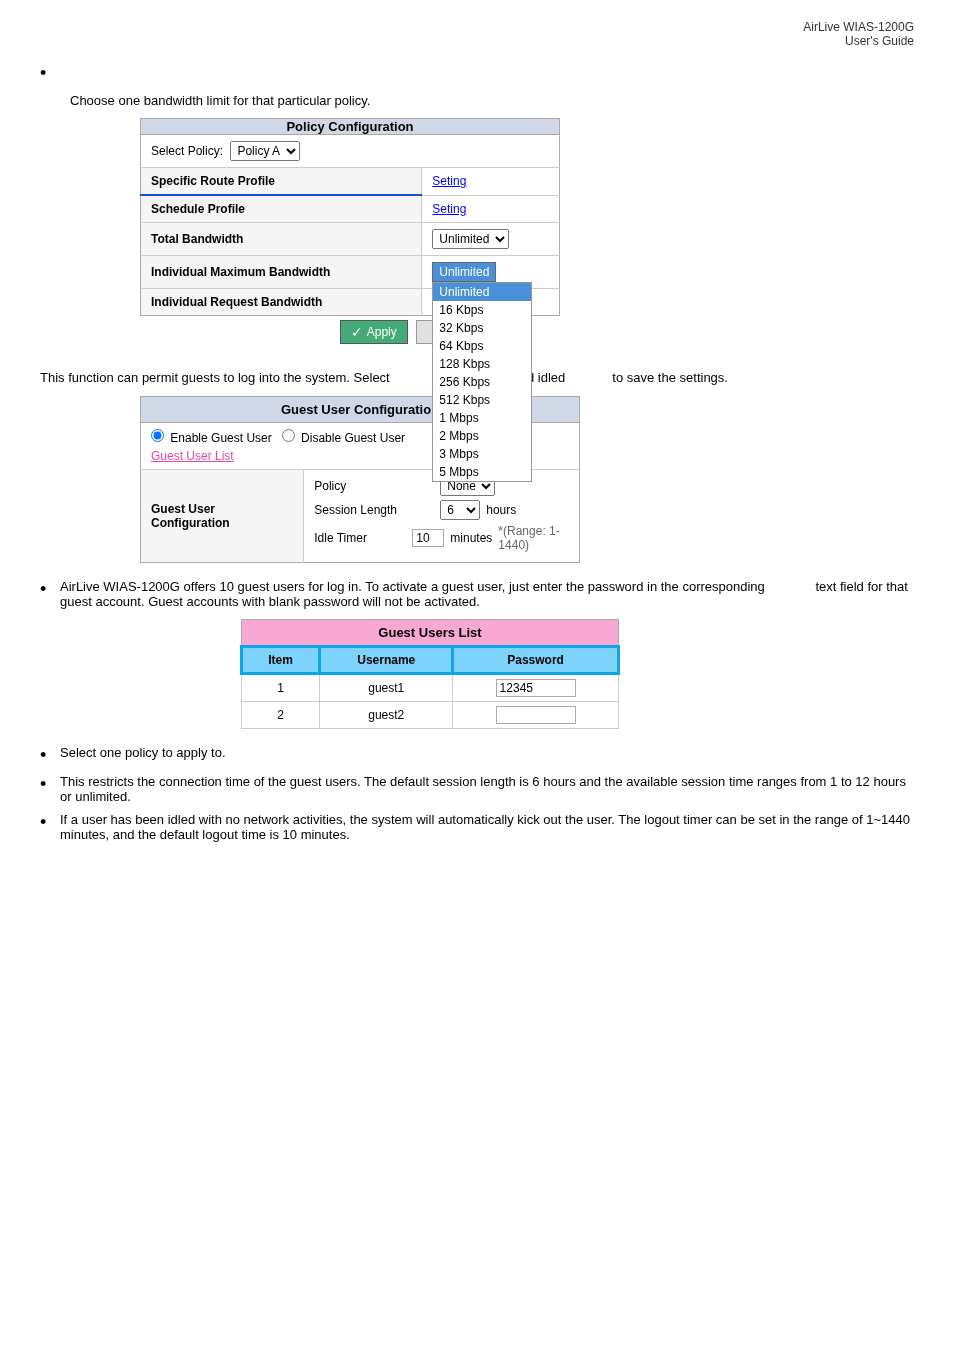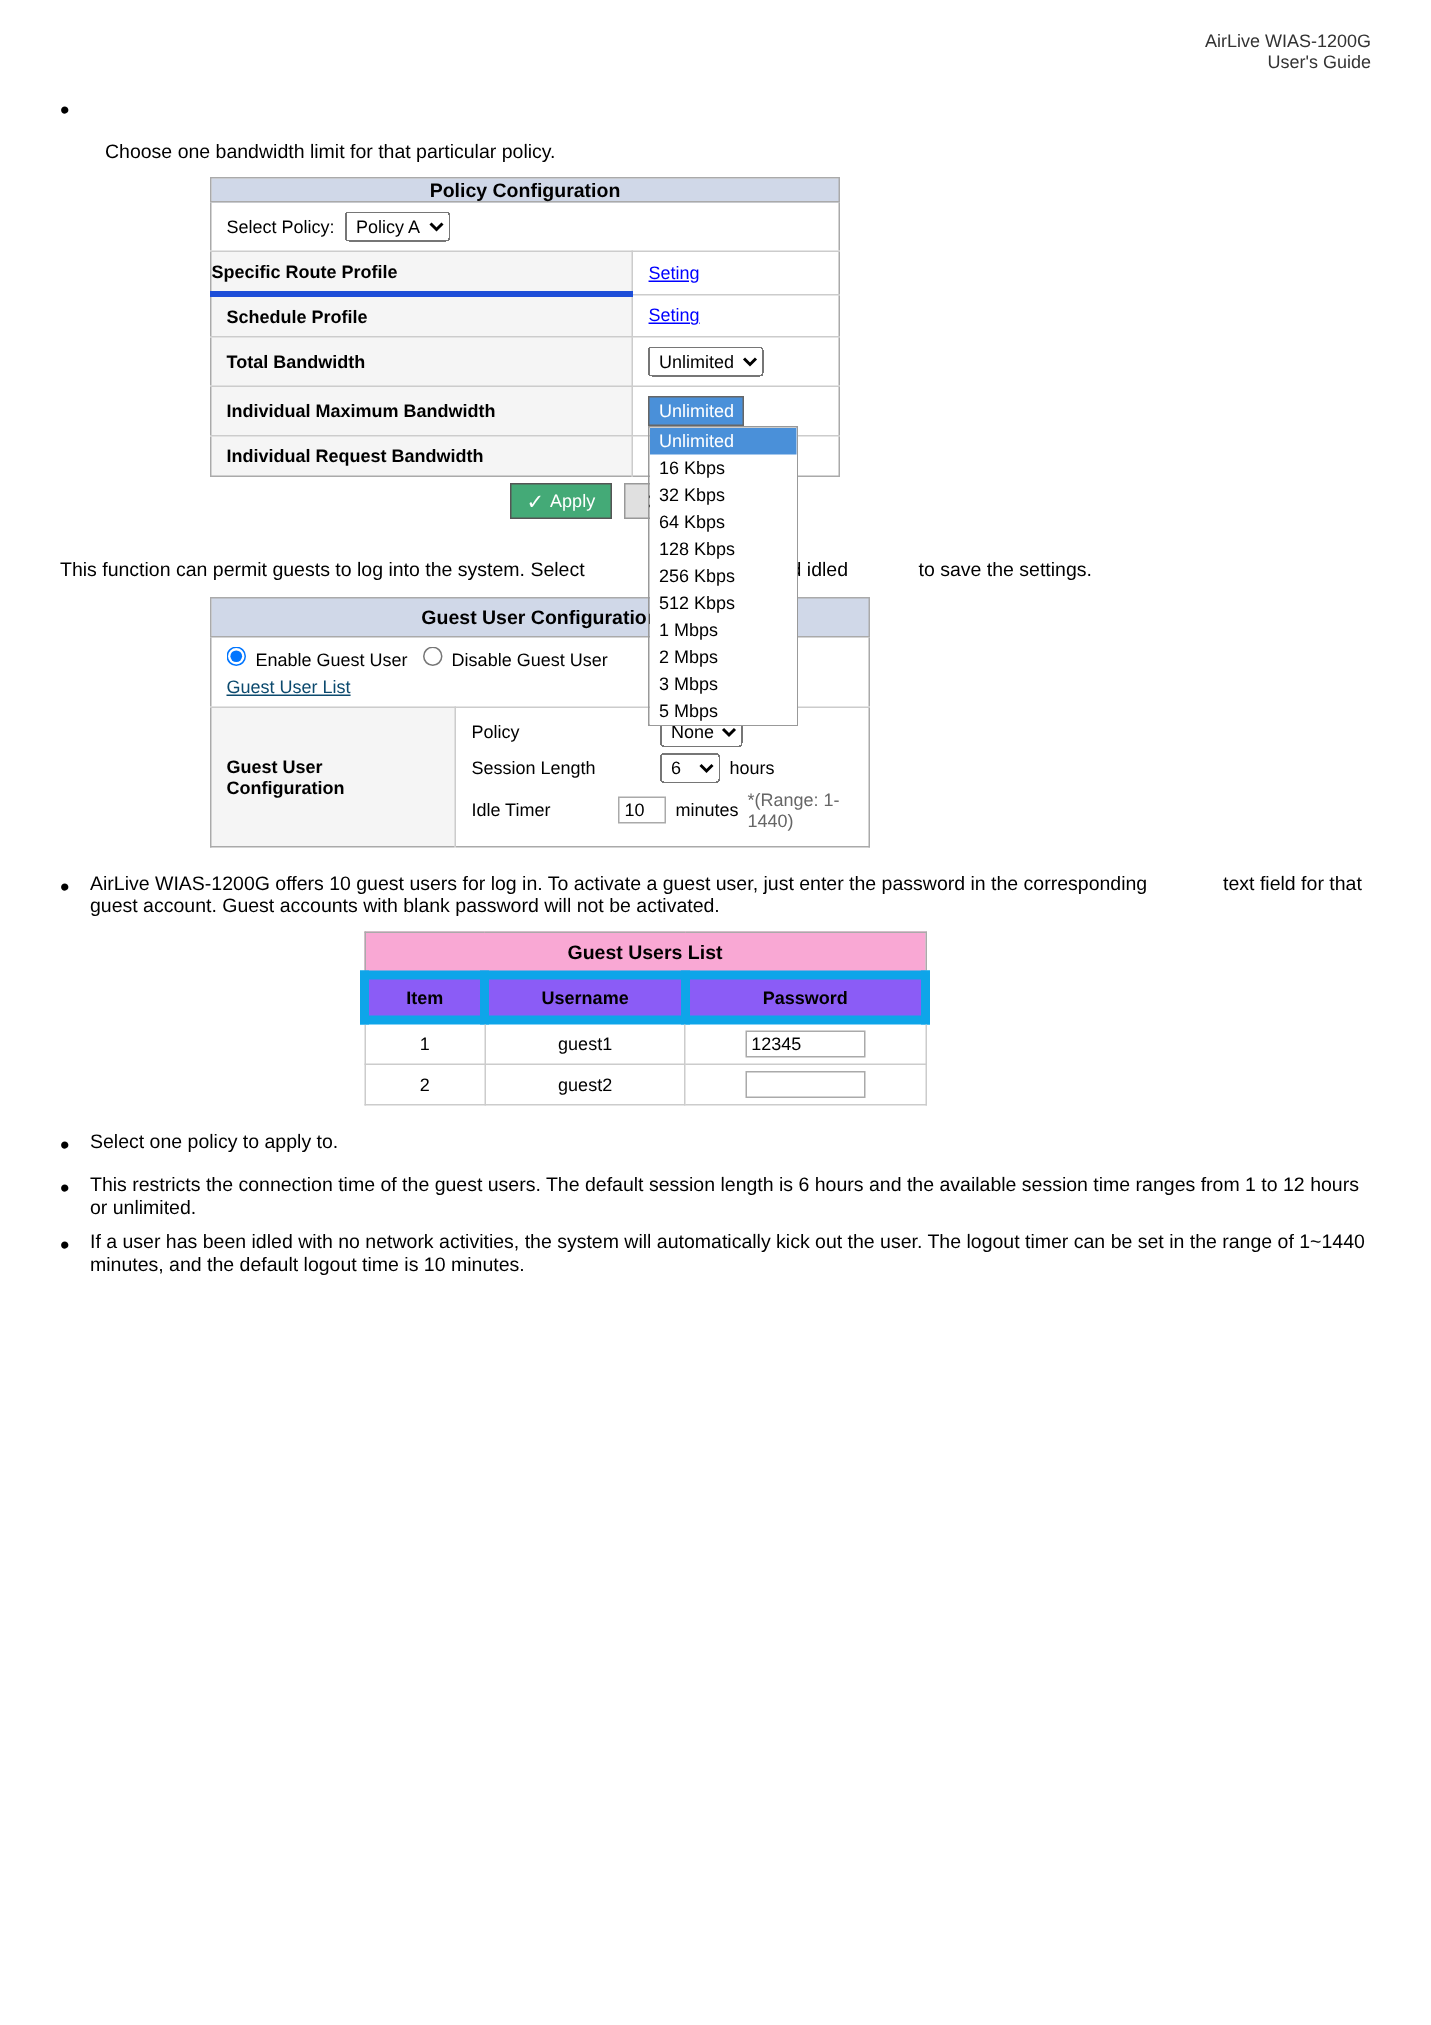--- a/index.html
+++ b/index.html
@@ -107,21 +107,21 @@
       display: flex;
       align-items: center;
       gap: 10px;
       font-size: 12px;
     }
     .radio-group input[type=radio] {
       margin-right: 3px;
     }
     .guest-user-list-link {
       display: block;
-      color: #0c4a6e;
+      color: #ec4899;
       text-decoration: underline;
       margin-top: 4px;
       font-size: 12px;
       cursor: pointer;
     }
     .form-row {
       display: flex;
       align-items: center;
       gap: 6px;
       margin-bottom: 4px;
@@ -129,24 +129,24 @@
     }
     
     .guest-list-table {
       border-collapse: collapse;
       width: 380px;
       border: 1px solid #aaa;
       margin-left: 200px;
       margin-bottom: 16px;
     }
     .guest-list-table th {
-      background: #8b5cf6;
+      background: #7dd3fc;
       font-weight: bold;
       padding: 5px 10px;
-      border: 6px solid #0ea5e9;
+      border: 3px solid #0ea5e9;
       font-size: 12px;
       text-align: center;
     }
     .guest-list-table td {
       padding: 4px 10px;
       border: 1px solid #ccc;
       font-size: 12px;
       text-align: center;
     }
     .guest-list-table input[type=text] {
@@ -208,21 +208,21 @@
       </tr>
       <tr>
         <td colspan="2" style="padding:6px 10px; border-bottom:1px solid #ccc; font-size:12px;">
           <span>Select Policy:</span>
           <select class="small-select" style="margin-left:4px;">
             <option>Policy A</option>
           </select>
         </td>
       </tr>
       <tr>
-        <td style="padding:6px 0; font-weight:bold; border-right:1px solid #ccc; border-bottom:4px solid #1d4ed8; background:#f5f5f5; font-size:12px;">Specific Route Profile</td>
+        <td style="padding:6px 10px; font-weight:bold; border-right:1px solid #ccc; border-bottom:2px solid #1d4ed8; background:#f5f5f5; font-size:12px;">Specific Route Profile</td>
         <td style="padding:6px 10px; border-bottom:1px solid #ccc; font-size:12px;"><a class="link">Seting</a></td>
       </tr>
       <tr>
         <td style="padding:6px 10px; font-weight:bold; border-right:1px solid #ccc; border-bottom:1px solid #ccc; background:#f5f5f5; font-size:12px;">Schedule Profile</td>
         <td style="padding:6px 10px; border-bottom:1px solid #ccc; font-size:12px;"><a class="link">Seting</a></td>
       </tr>
       <tr>
         <td style="padding:6px 10px; font-weight:bold; border-right:1px solid #ccc; border-bottom:1px solid #ccc; background:#f5f5f5; font-size:12px;">Total Bandwidth</td>
         <td style="padding:6px 10px; border-bottom:1px solid #ccc; font-size:12px;">
           <select class="small-select">

